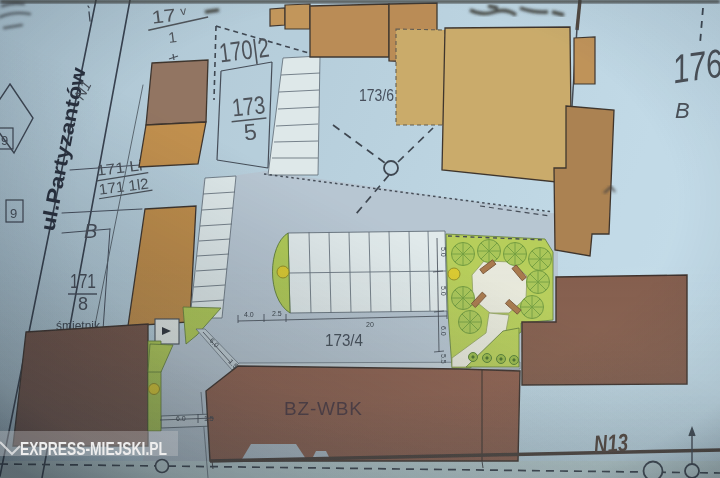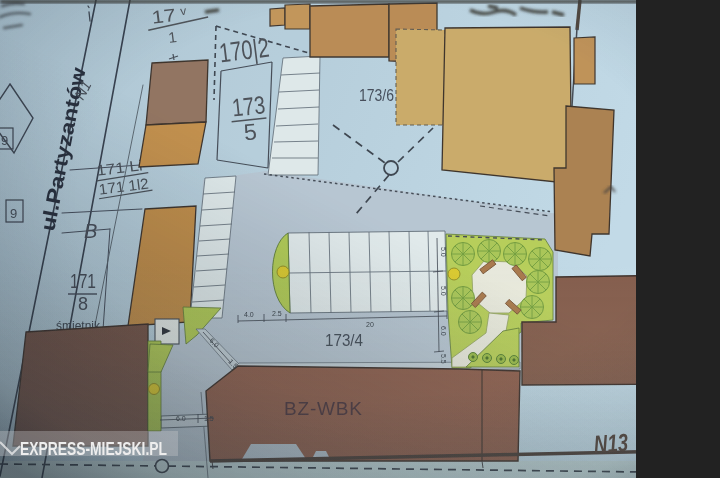--- a/index.html
+++ b/index.html
@@ -1,16 +1,16 @@
 <!DOCTYPE html>
 <html><head>
 <meta charset="utf-8">
 <style>
 html,body{margin:0;padding:0;background:#222;}
-#wrap{width:636px;height:478px;overflow:hidden;position:relative;font-family:"Liberation Sans", sans-serif;text-decoration:underline;}
+#wrap{width:720px;height:478px;overflow:hidden;position:relative;font-family:"Liberation Sans", sans-serif;text-decoration:underline;}
 text{font-family:"Liberation Sans", sans-serif;}
 </style>
 </head>
 <body>
 <div id="wrap">
 <svg width="720" height="478" viewBox="0 0 720 478">
 <defs>
  <filter id="b05" x="-5%" y="-5%" width="110%" height="110%">
           <feGaussianBlur stdDeviation="0.75"></feGaussianBlur>
         </filter>

